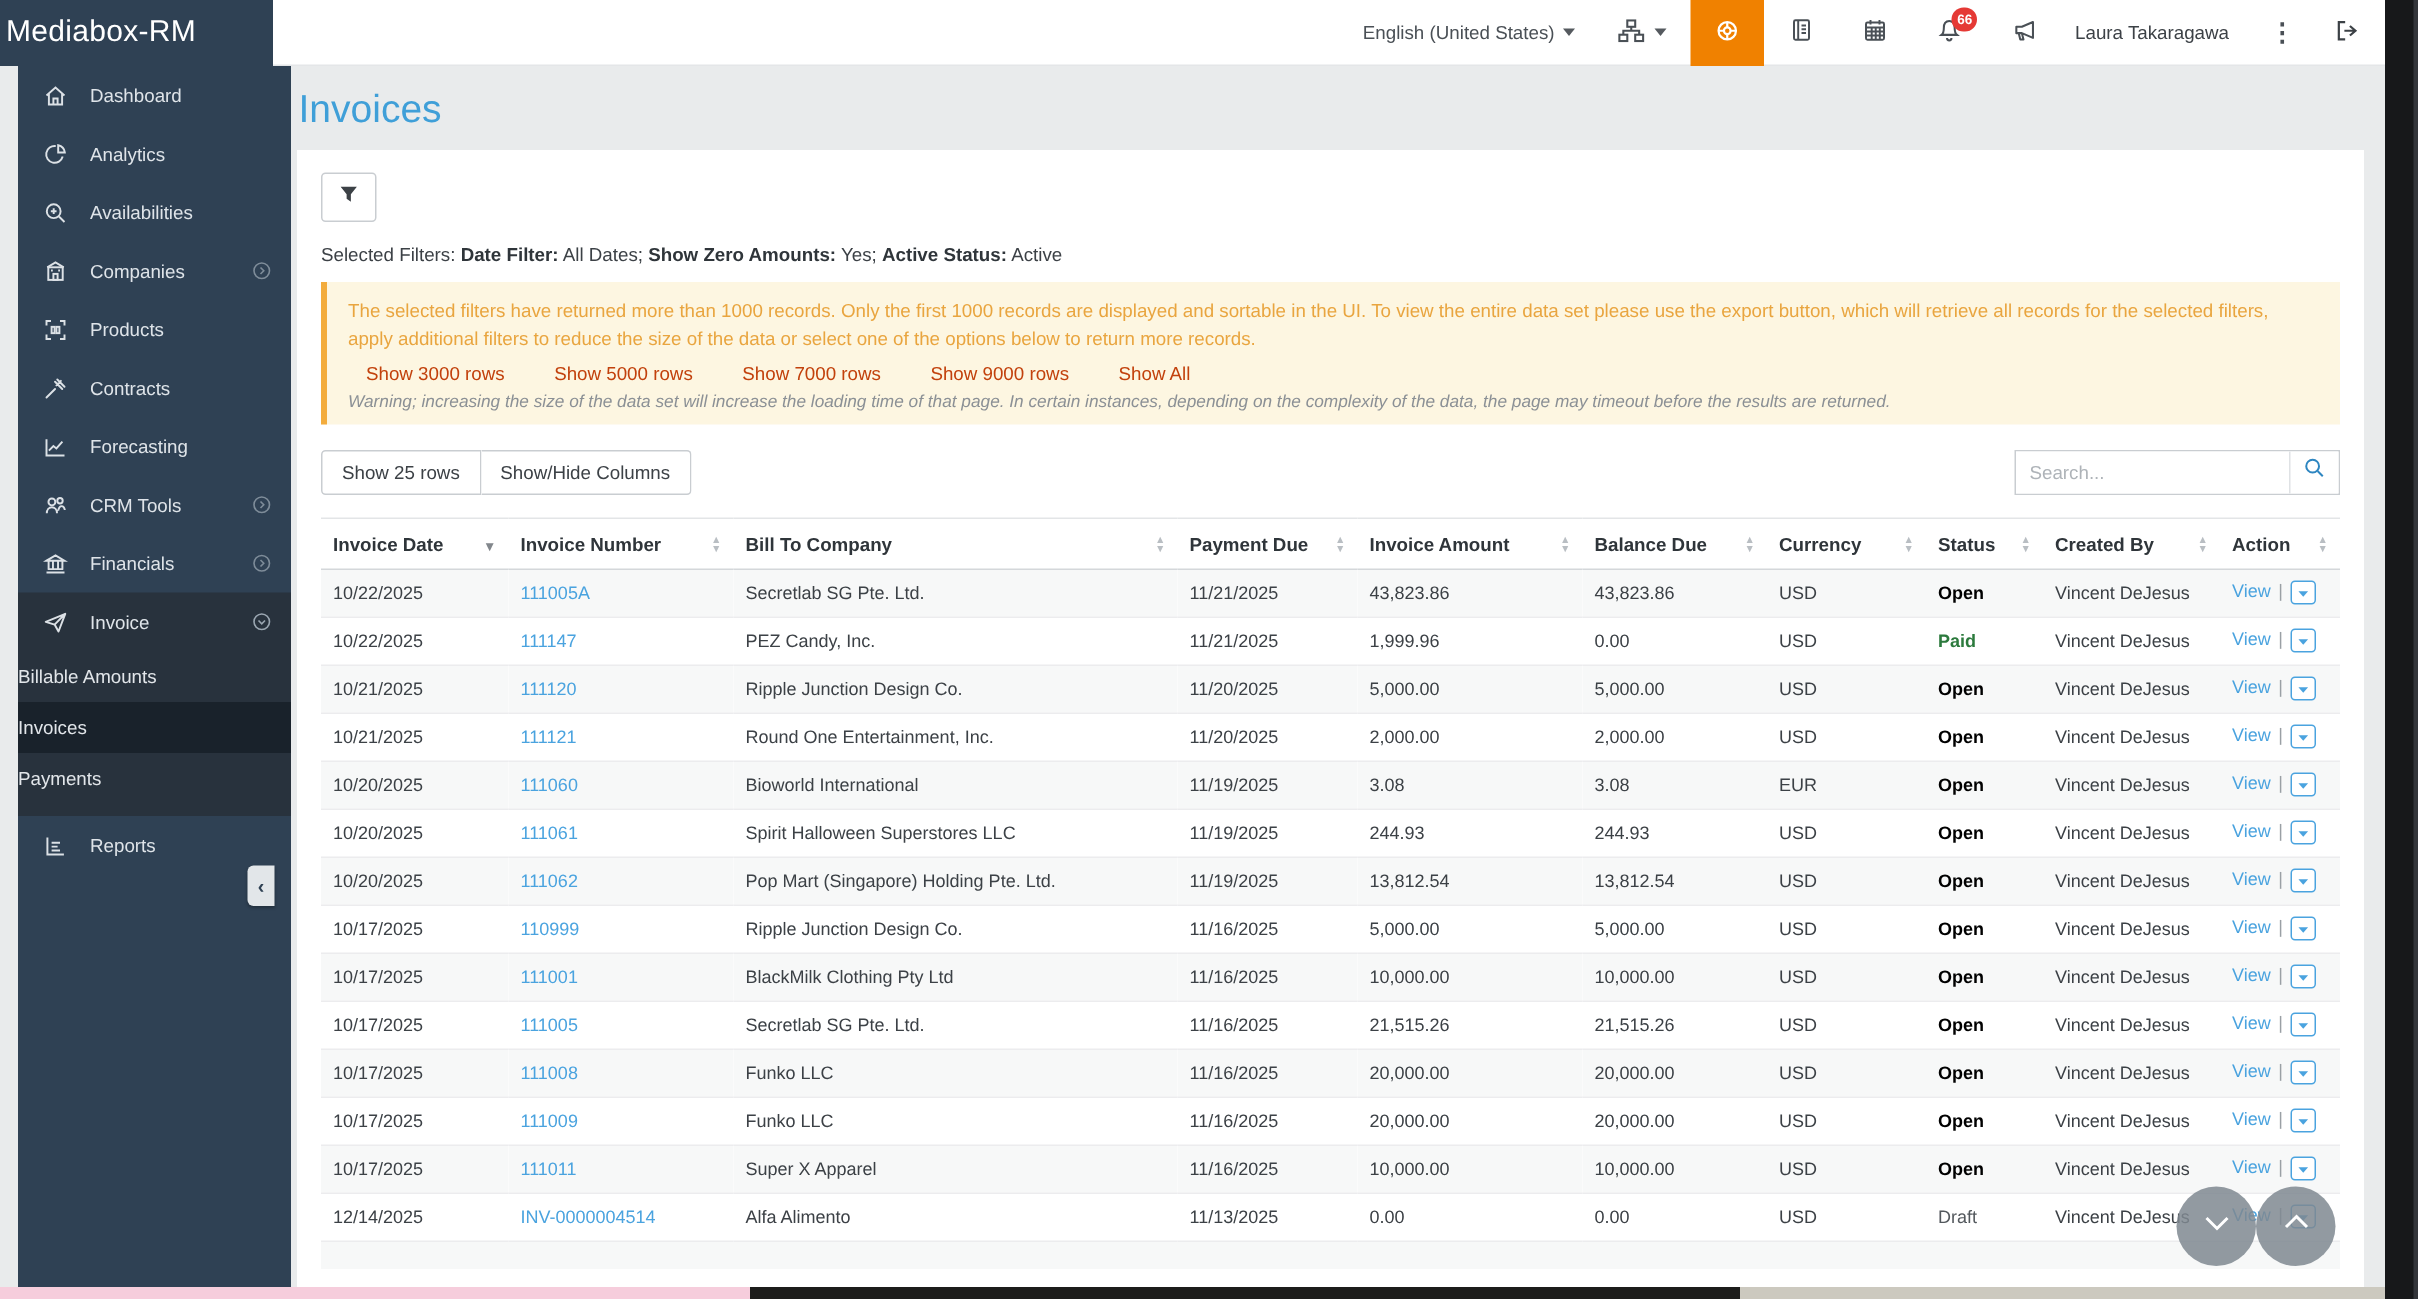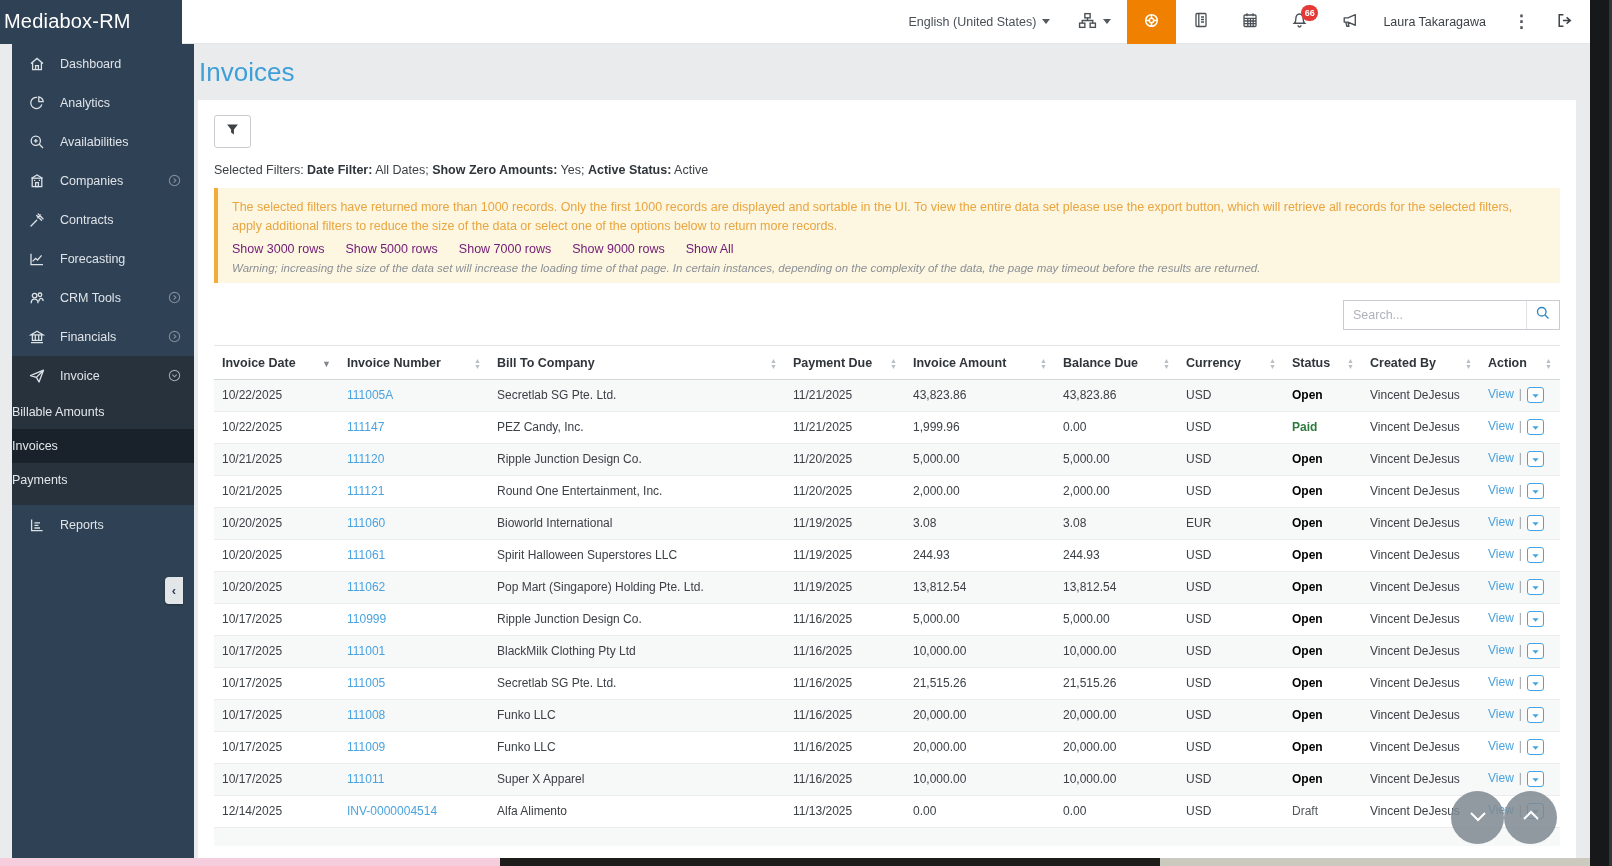--- a/index.html
+++ b/index.html
@@ -43,21 +43,21 @@
   .card { position:absolute; top:56px; left:16px; right:14px; bottom:0; background:#fff; padding:15px 16px 0 16px; overflow:hidden; }
 
   .filter-btn { width:37px; height:33px; background:#fff; border:1px solid #c9cdd1; border-radius:3px; display:flex; align-items:center; justify-content:center; cursor:pointer; }
 
   .sel-filters { margin-top:15px; font-size:12.5px; color:#3c4146; }
   .sel-filters b { color:#2f353a; }
 
   .notice { margin-top:11px; background:#fdf6e1; border-left:4px solid #f3ac3c; padding:10px 14px 9px 14px; }
   .notice-msg { color:#e9a53f; font-size:12.5px; line-height:1.55; max-width:1285px; }
   .notice-links { margin-top:5px; display:flex; gap:21px; }
-  .notice-links a { color:#701a75; font-size:12.5px; text-decoration:none; cursor:pointer; }
+  .notice-links a { color:#c2410c; font-size:12.5px; text-decoration:none; cursor:pointer;margin-left:12px; }
   .notice-warn { margin-top:6px; color:#8b9095; font-size:11.5px; font-style:italic; }
 
   .controls { margin-top:17px; display:flex; align-items:center; }
   .btn-group { display:flex; }
   .btn { background:#fff; border:1px solid #c9cdd1; color:#3c4146; font-size:12.5px; padding:7px 13px; cursor:pointer; font-family:inherit; }
   .btn:first-child { border-radius:3px 0 0 3px; }
   .btn + .btn { border-left:none; border-radius:0 3px 3px 0; }
   .search-box { margin-left:auto; display:flex; border:1px solid #c9cdd1; height:30px; width:217px; background:#fff; }
   .search-box input { border:none; outline:none; flex:1; padding:0 9px; font-size:12.5px; font-family:inherit; color:#3c4146; }
   .search-box input::placeholder { color:#aeb3b8; }
@@ -183,20 +183,28 @@
           <rect x="7.6" y="10.6" width="2.8" height="4"></rect>
           <path d="M6 8.4 H7.2 M10.8 8.4 H12"></path>
         </svg></span>
     <span>Companies</span>
     <span class="schev"><svg width="15" height="15" viewBox="0 0 18 18" fill="none" stroke="#7e8c99" stroke-width="1.3">
           <circle cx="9" cy="9" r="6.2"></circle>
           <path d="M8 6.4 L10.6 9 L8 11.6"></path>
         </svg></span>
   </div>
   <div class="side-item">
+    <span class="sicon"><svg width="18" height="18" viewBox="0 0 18 18" fill="none" stroke="#dce1e6" stroke-width="1.3">
+          <path d="M3 6 V3 H6 M12 3 H15 V6 M15 12 V15 H12 M6 15 H3 V12"></path>
+          <rect x="6.4" y="6.9" width="2" height="4.2"></rect>
+          <rect x="9.6" y="6.9" width="2" height="4.2"></rect>
+        </svg></span>
+    <span>Products</span>
+  </div>
+  <div class="side-item">
     <span class="sicon"><svg width="18" height="18" viewBox="0 0 18 18" fill="none" stroke="#dce1e6" stroke-width="1.3" stroke-linecap="round">
           <path d="M10.2 3 L15 7.8 M8.7 4.5 L13.5 9.3 M12.6 3.9 L9.6 6.9 M3 15 L8.7 9.3"></path>
         </svg></span>
     <span>Contracts</span>
   </div>
   <div class="side-item">
     <span class="sicon"><svg width="18" height="18" viewBox="0 0 18 18" fill="none" stroke="#dce1e6" stroke-width="1.3">
           <path d="M3 3.8 V14.6 H15"></path>
           <path d="M4.6 11.4 L7.6 8.4 L9.6 10 L13.6 5.4"></path>
         </svg></span>
@@ -275,20 +283,24 @@
         <a>Show 3000 rows</a>
         <a>Show 5000 rows</a>
         <a>Show 7000 rows</a>
         <a>Show 9000 rows</a>
         <a>Show All</a>
       </div>
       <div class="notice-warn">Warning; increasing the size of the data set will increase the loading time of that page. In certain instances, depending on the complexity of the data, the page may timeout before the results are returned.</div>
     </div>
 
     <div class="controls">
+      <div class="btn-group">
+        <button class="btn">Show 25 rows</button>
+        <button class="btn">Show/Hide Columns</button>
+      </div>
       <div class="search-box">
         <input type="text" placeholder="Search..." style="">
         <div class="search-btn">
           <span>
             <svg width="16" height="16" viewBox="0 0 18 18" fill="none" stroke="#2e86c1" stroke-width="1.5">
                 <circle cx="7.6" cy="7.6" r="4.8"></circle>
                 <path d="M11.3 11.3 L15.2 15.2"></path>
               </svg>
           </span>
         </div>

